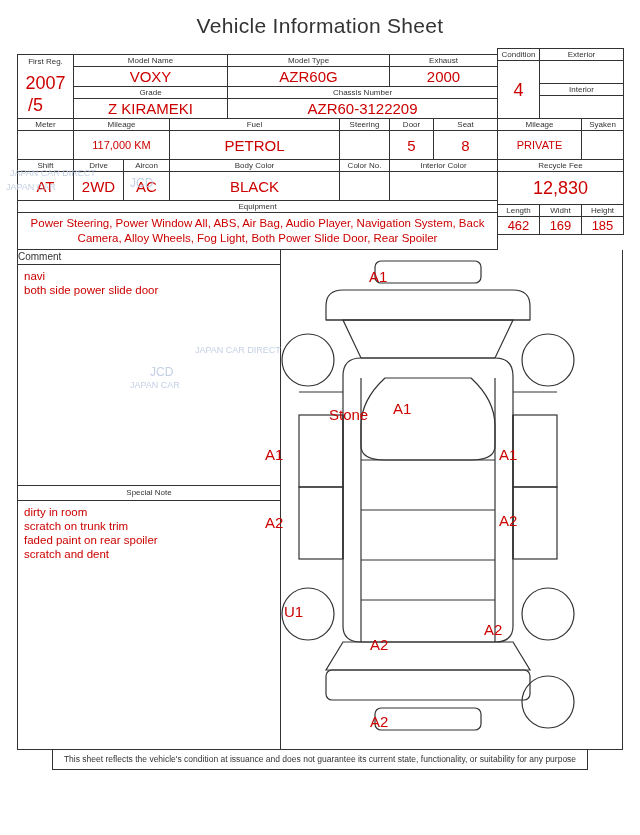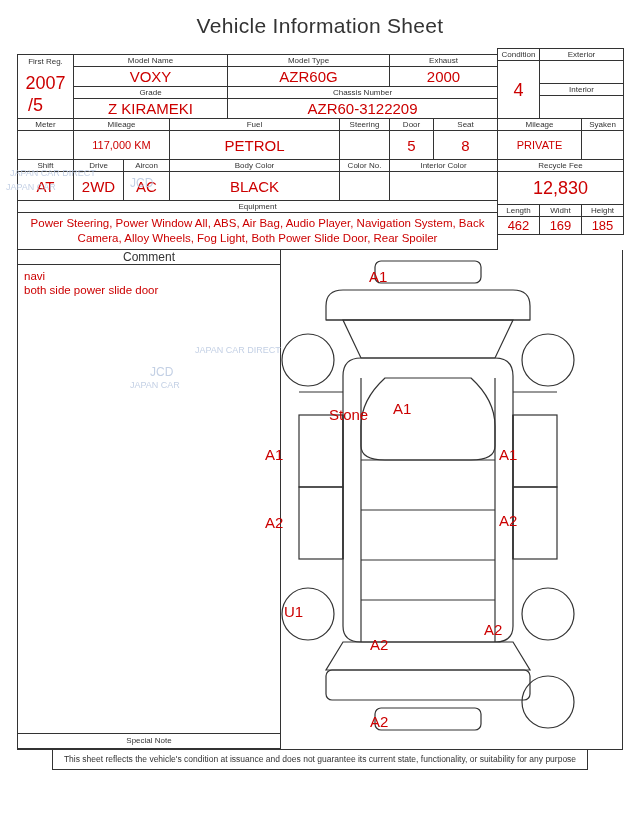--- a/index.html
+++ b/index.html
@@ -99,22 +99,22 @@
     height: 500px;
   }
   .comment-col {
     width: 264px;
     border-right: 1px solid #333;
     box-sizing: border-box;
     display: flex;
     flex-direction: column;
   }
   .comment-hdr {
-    text-align: center;
-    font-size: 12px;
+    text-align: left;
+    font-size: 10px;
     border-bottom: 1px solid #333;
     line-height: 12px;
     padding: 1px 0;
   }
   .comment-body {
     flex: 1;
     font-size: 11.5px;
     color: #cc0000;
     line-height: 14px;
     padding: 4px 6px;
@@ -312,20 +312,24 @@
     </div>
   </div>
 
   <div class="lower">
 
     <div class="comment-col">
       <div class="comment-hdr">Comment</div>
       <div class="comment-body">navi
 both side power slide door</div>
       <div class="special-hdr">Special Note</div>
+      <div class="special-body">dirty in room
+scratch on trunk trim
+faded paint on rear spoiler
+scratch and dent</div>
     </div>
 
     <div class="diagram-col">
       <svg width="341" height="499" viewBox="0 0 341 499">
         <g fill="none" stroke="#333333" stroke-width="1.2">
 
           <rect x="94" y="11" width="106" height="22" rx="6"></rect>
 
           <path d="M45 56 Q45 40 62 40 L232 40 Q249 40 249 56 L249 70 L45 70 Z"></path>
           <line x1="45" y1="70" x2="249" y2="70"></line>

